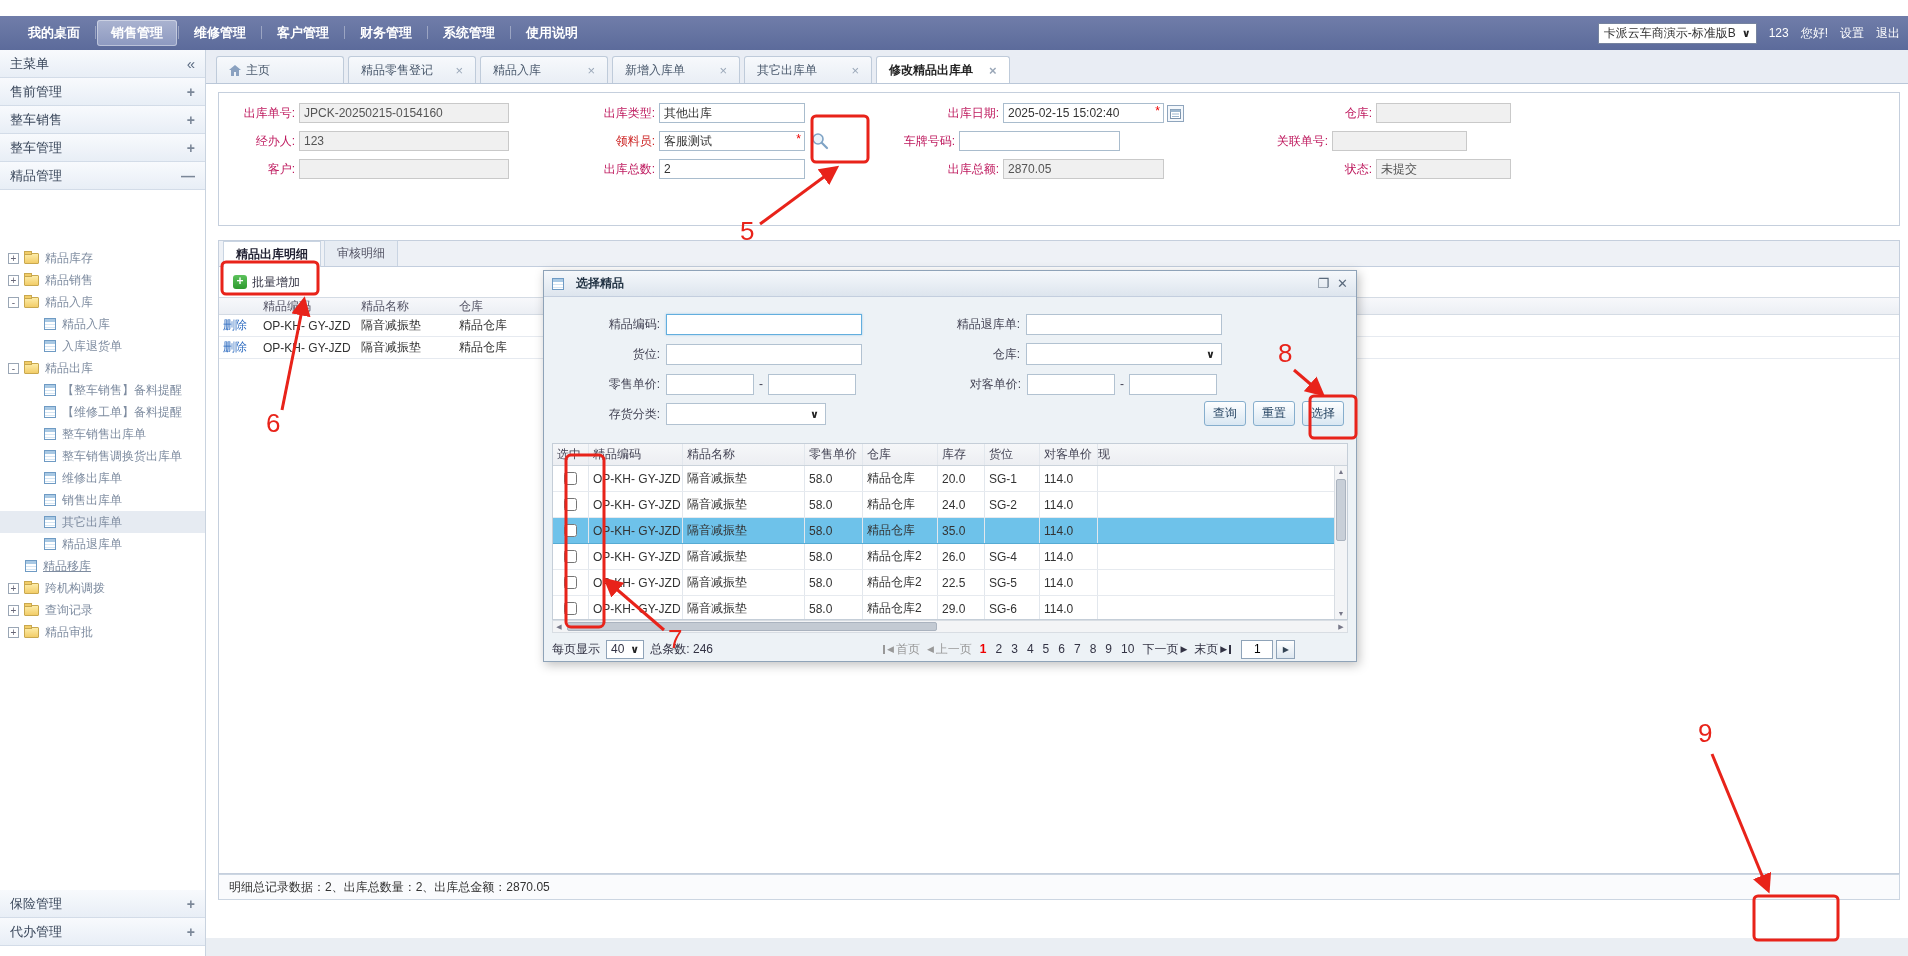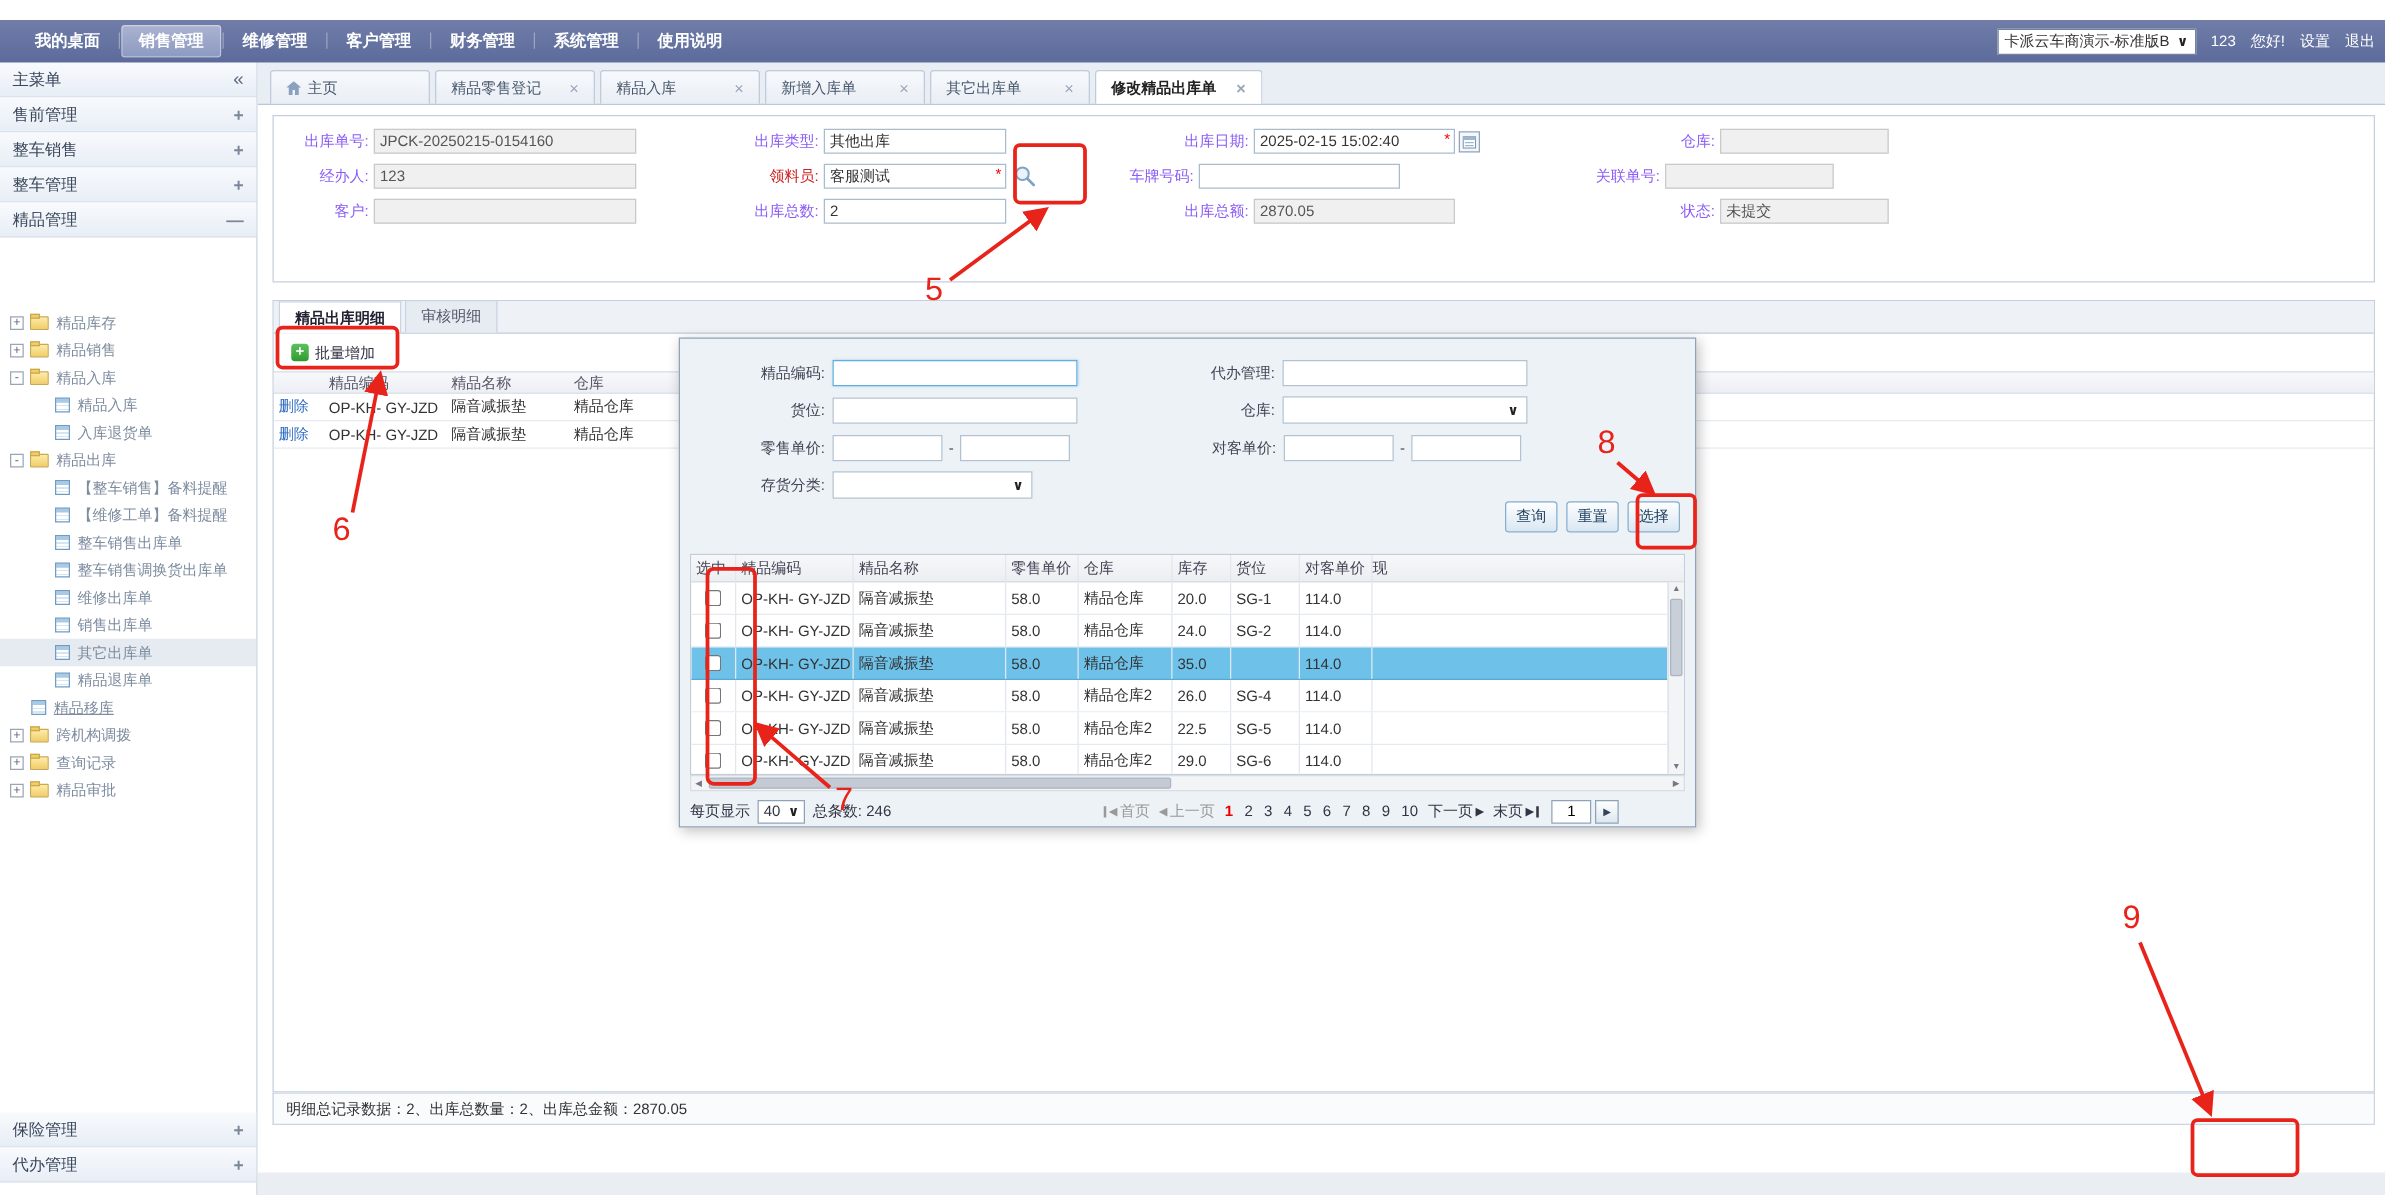--- a/index.html
+++ b/index.html
@@ -46,21 +46,21 @@
     display:flex; align-items:flex-end; padding-left:10px; }
   .tab { display:flex; align-items:center; height:27px; background:linear-gradient(#f7f9fc,#e9eef5); border:1px solid #bfcbda;
     border-bottom:none; border-radius:3px 3px 0 0; margin-right:4px; padding:0 12px; color:#49586c; min-width:128px; cursor:pointer; }
   .tab .tab-lb { white-space:nowrap; }
   .tab .home-ic { margin-right:5px; display:inline-flex; }
   .tab-x { margin-left:auto; padding-left:16px; color:#9aa7b8; font-size:13px; }
   .tab.active { background:#fff; font-weight:bold; color:#222; }
   
   .form-panel { position:absolute; left:12px; right:8px; top:42px; height:134px; border:1px solid #c5cfdd; background:#fff; padding-top:6px; }
   .frow { display:flex; align-items:center; height:28px; }
-  .flbl { text-align:right; color:#8b5cf6; padding-right:4px; white-space:nowrap; flex:0 0 auto; }
+  .flbl { text-align:right; color:#be185d; padding-right:4px; white-space:nowrap; flex:0 0 auto; }
   .flbl.red { color:#cc2222; }
   input.finp { height:20px; border:1px solid #a9bccd; background:#fff; font-size:12px; padding:0 4px; color:#333; font-family:inherit; }
   input.finp.ro { background:#f0f0f0; border-color:#c9c9c9; color:#555; }
   .inp-wrap { position:relative; display:inline-flex; align-items:center; flex:0 0 auto; }
   .star { position:absolute; right:4px; top:1px; color:#e00; font-size:12px; }
   .cal-btn { width:17px; height:17px; margin-left:3px; border:1px solid #8fa5bd; background:#f4f8fc; display:inline-flex;
     align-items:center; justify-content:center; cursor:pointer; }
   .mag-btn { margin-left:6px; cursor:pointer; display:inline-flex; }
   textarea.fta { width:380px; height:38px; border:1px solid #a9bccd; resize:none; font-family:inherit; font-size:12px; }
   
@@ -395,25 +395,33 @@
       </div>
   </div>
 
   <div class="summary-band">
     <span>明细总记录数据：2、出库总数量：2、出库总金额：2870.05</span>
   </div>
   <div class="bottomstrip"></div>
 </div>
 
 <div class="modal">
+  <div class="modal-title">
+    <span class="table-ic"></span>
+    <span class="ttl">选择精品</span>
+    <span class="win-btns">
+      <span>❐</span>
+      <span>✕</span>
+    </span>
+  </div>
   <div class="m-search">
     <div class="m-row">
       <span class="m-lbl">精品编码:</span>
       <input class="m-inp focus" style="width: 196px;">
-      <span class="m-lbl2">代办管理:</span>
+      <span class="m-lbl2">精品退库单:</span>
       <input class="m-inp" style="width: 196px;">
     </div>
     <div class="m-row">
       <span class="m-lbl">货位:</span>
       <input class="m-inp" style="width: 196px;">
       <span class="m-lbl2">仓库:</span>
       <span class="m-sel" style="width:196px">
           <span class="sel-arrow">∨</span>
         </span>
     </div>

